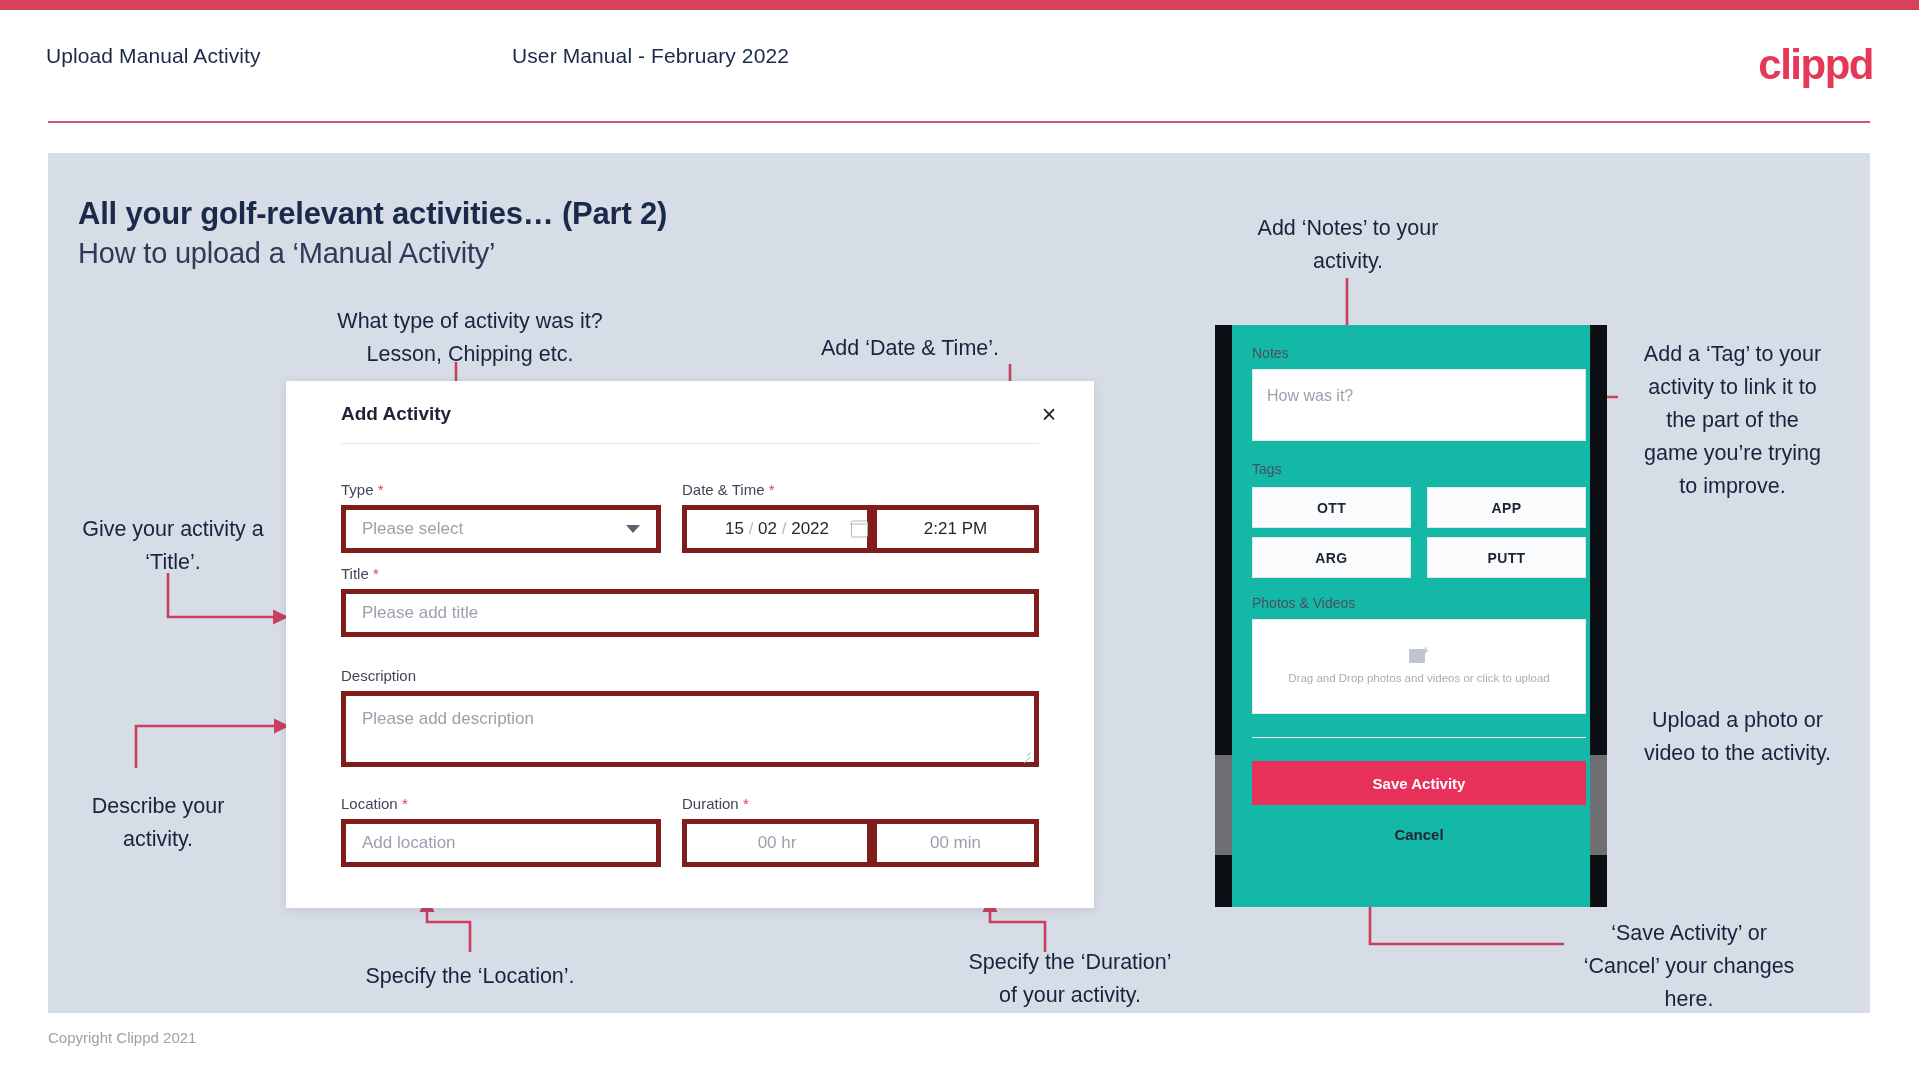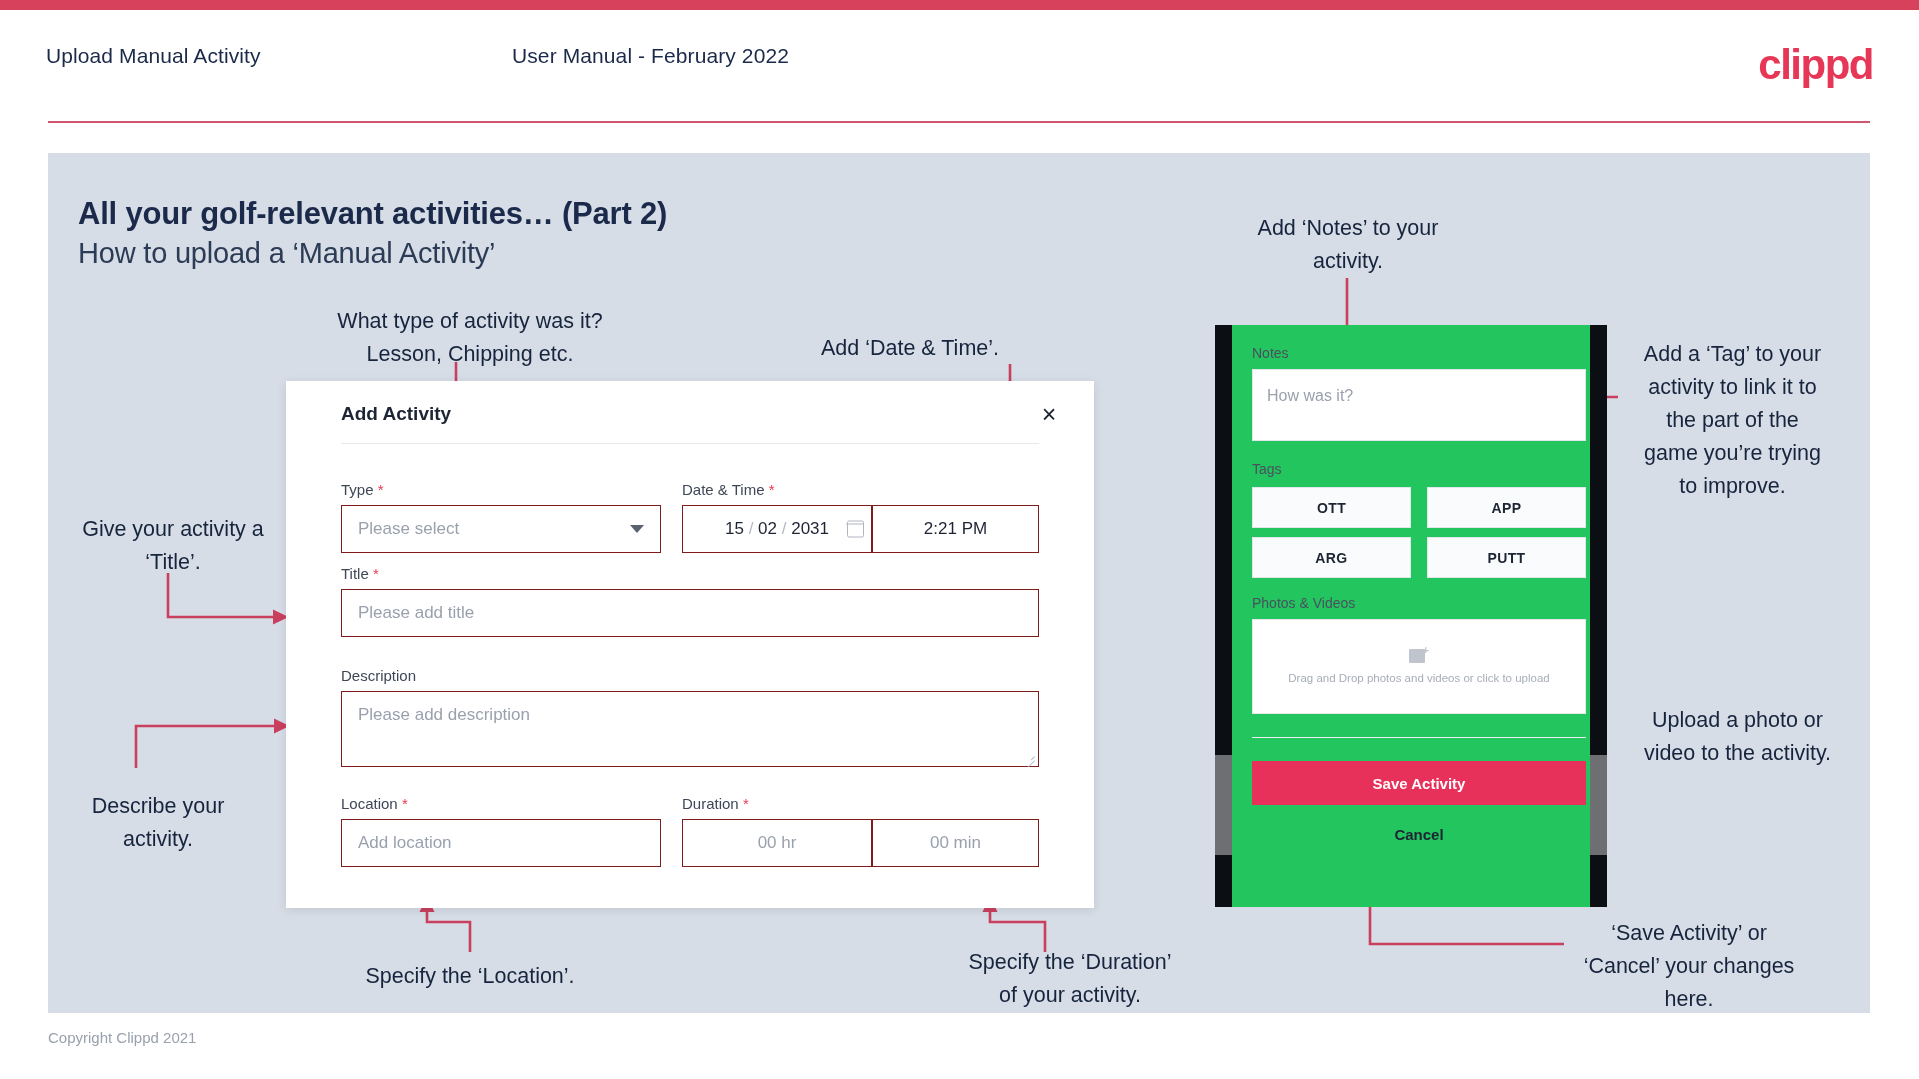--- a/index.html
+++ b/index.html
@@ -105,21 +105,21 @@
   }
 
   .fld-label {
     position: absolute;
     font-size: 15px; color: #3f4757; font-weight: 400;
   }
   .req { color: #e8394f; font-size: 15px; }
 
   .inp {
     position: absolute;
-    border: 1px solid #7f1d1d;
+    border: 5px solid #7f1d1d;
     background: #fff;
     display: flex; align-items: center;
     font-size: 17px; color: #9aa1ad;
     padding-left: 16px;
   }
   .inp.ta { align-items: flex-start; padding-top: 13px; }
 
   .caret {
     position: absolute; right: 16px; top: 50%;
     transform: translateY(-50%);
@@ -159,21 +159,21 @@
 
   
   .phone {
     position: absolute; left: 1215px; top: 325px;
     width: 392px; height: 582px;
     background: #0b0f14;
   }
   .phone-screen {
     position: absolute; left: 17px; top: 0;
     width: 358px; height: 582px;
-    background: #22c55e;
+    background: #14b8a6;
   }
   .ph-label {
     position: absolute; font-size: 14px; color: #4a515e;
   }
   .ph-input {
     position: absolute; border: 1px solid #e2e5ea; background: #fff;
     font-size: 16px; color: #9aa1ad;
     padding: 17px 14px;
   }
   .tag {
@@ -329,21 +329,21 @@
       <span>Please select</span>
       <span class="caret"></span>
     </div>
 
     <div class="fld-label" style="left:396px; top:100px;">
       <span>Date &amp; Time</span>
       <span class="req">*</span>
     </div>
     <div class="inp centered" style="left:396px; top:124px; width:190px; height:48px;">
       <span class="dateval">
-        <span>15</span><span class="sep">&nbsp;/&nbsp;</span><span>02</span><span class="sep">&nbsp;/&nbsp;</span><span>2031</span>
+        <span>15</span><span class="sep">&nbsp;/&nbsp;</span><span>02</span><span class="sep">&nbsp;/&nbsp;</span><span>2022</span>
       </span>
       <span class="cal-ico"></span>
     </div>
     <div class="inp centered" style="left:586px; top:124px; width:167px; height:48px;">
       <span class="timeval">2:21 PM</span>
     </div>
 
     <div class="fld-label" style="left:55px; top:184px;">
       <span>Title</span>
       <span class="req">*</span>

